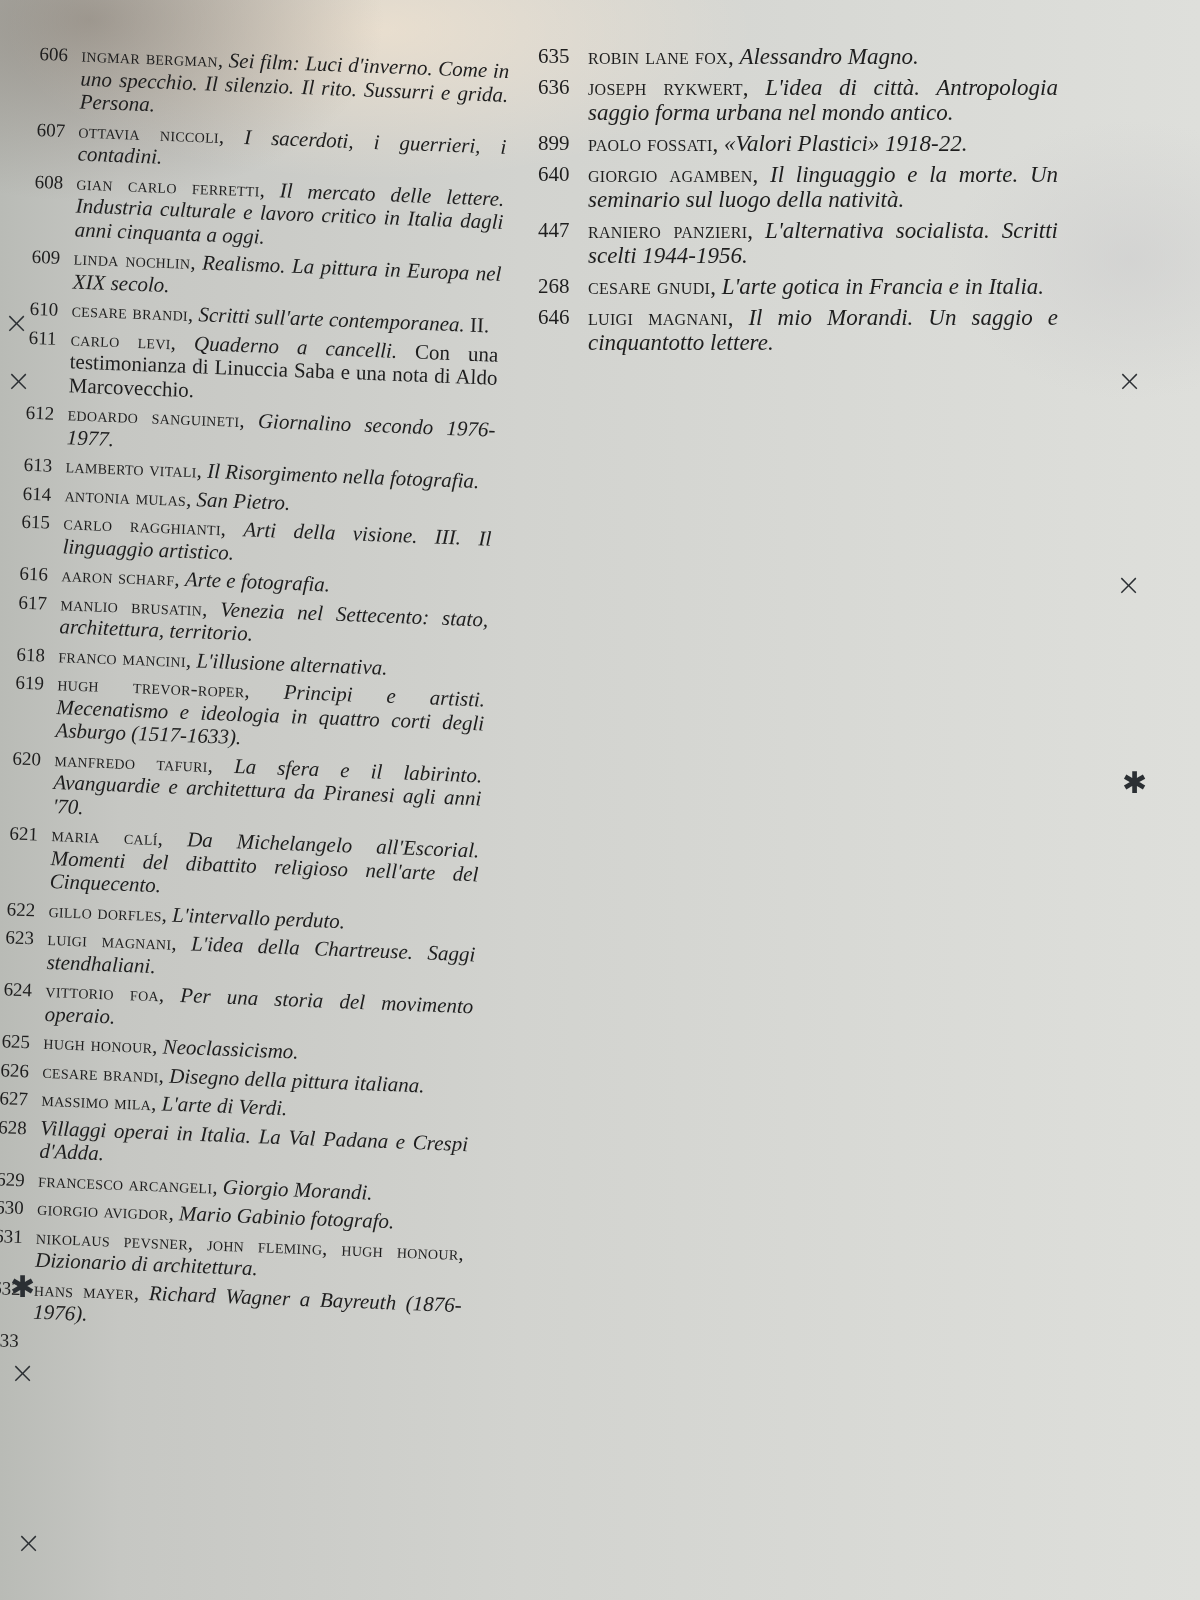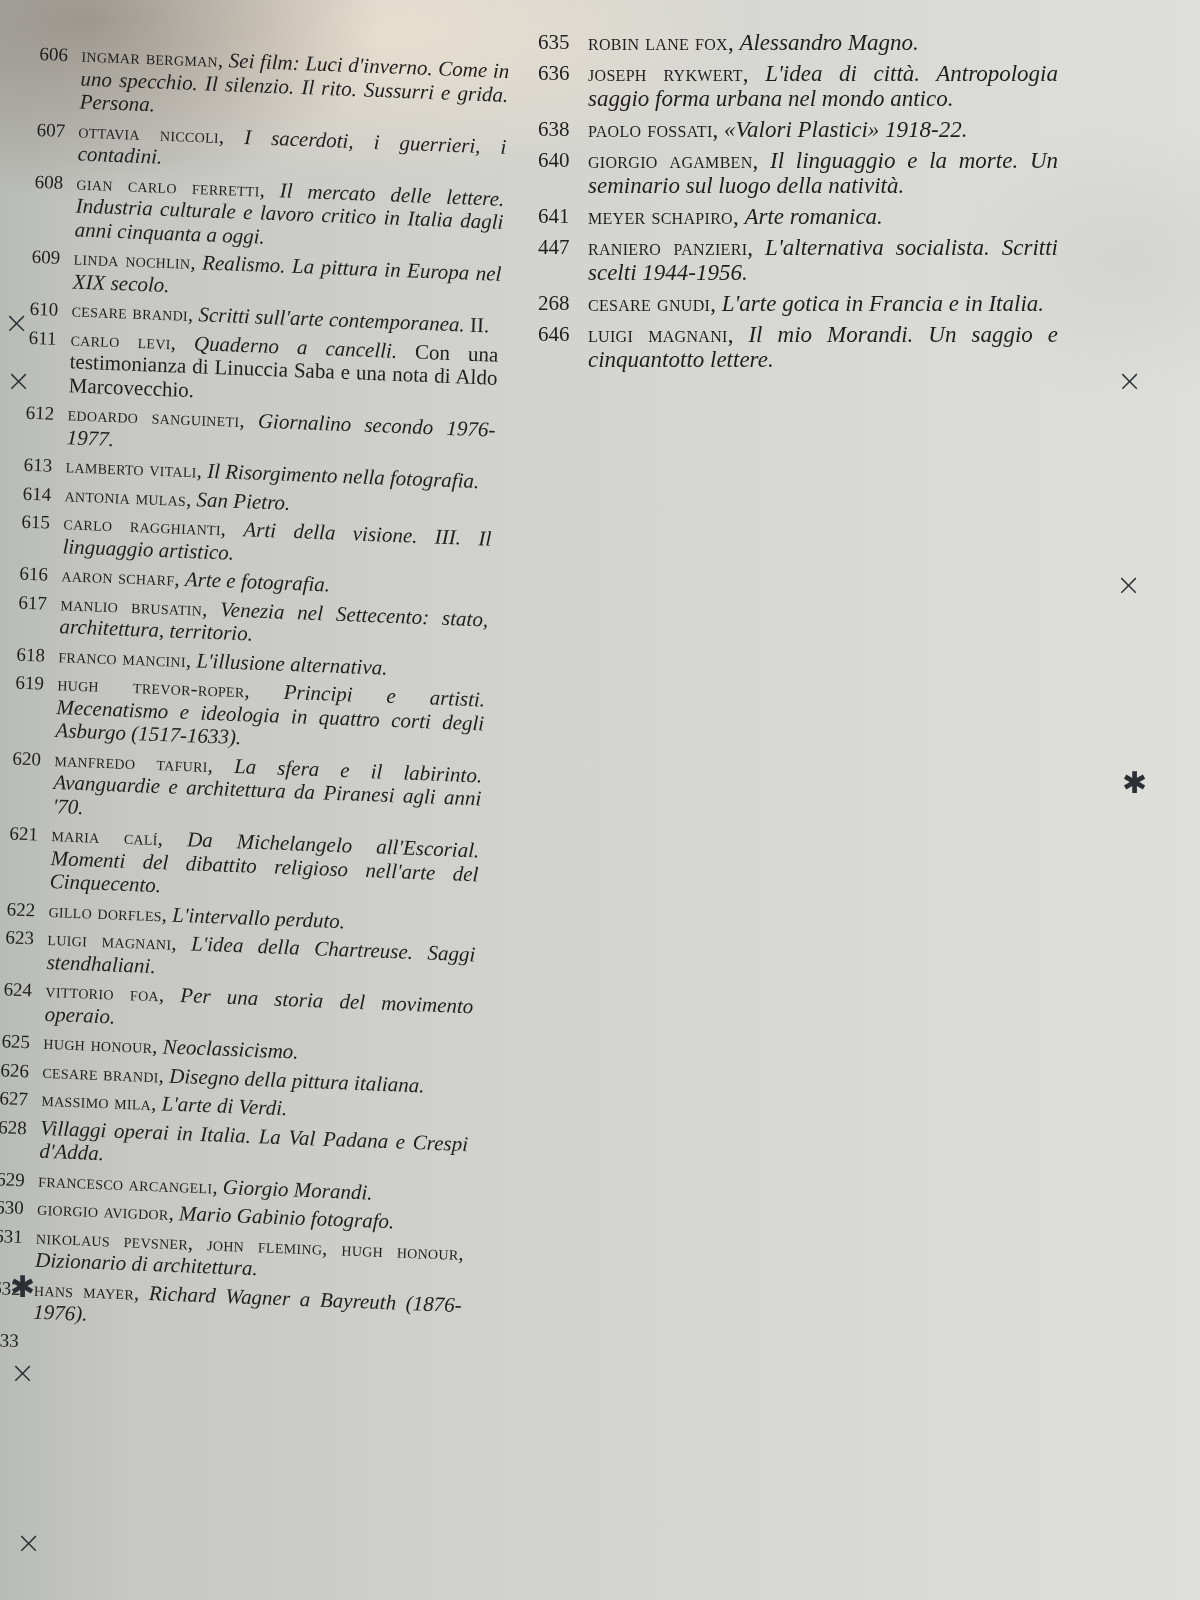--- a/index.html
+++ b/index.html
@@ -15,21 +15,21 @@
       radial-gradient(ellipse 420px 260px at 90px 20px, rgba(120,110,100,0.55), rgba(0,0,0,0) 70%),
       radial-gradient(ellipse 500px 200px at 380px 30px, rgba(255,235,210,0.55), rgba(0,0,0,0) 75%),
       radial-gradient(ellipse 260px 200px at 1130px 260px, rgba(205,205,205,0.6), rgba(0,0,0,0) 70%),
       linear-gradient(90deg, #b9bbb6 0px, #c6c7c3 120px, #d2d3cf 520px, #d9dad6 900px, #dedfdb 1200px);
   }
   .col { position: absolute; }
   .col-left {
     left: 40px; top: 42px; width: 470px;
     transform: rotate(2.2deg); transform-origin: 0 0;
   }
-  .col-right { left: 538px; top: 30px; width: 520px; }
+  .col-right { left: 538px; top: 44px; width: 520px; }
   .entry {
     display: flex; align-items: flex-start;
     font-size: 23px; line-height: 25px;
     margin-bottom: 6px;
   }
   .col-left .entry { font-size: 21px; line-height: 23.5px; margin-bottom: 5px; }
   .num {
     flex: 0 0 auto; width: 50px; font-size: 21px;
     font-variant-numeric: oldstyle-nums;
   }
@@ -166,30 +166,26 @@
   <div class="col col-right" id="right-col">
       <div class="entry">
         <span class="num">635</span>
         <span class="body"><span class="author">ROBIN LANE FOX</span>, <span class="title">Alessandro Magno.</span><span class="plain"></span></span>
       </div>
       <div class="entry">
         <span class="num">636</span>
         <span class="body"><span class="author">JOSEPH RYKWERT</span>, <span class="title">L'idea di città. Antropologia saggio forma urbana nel mondo antico.</span><span class="plain"></span></span>
       </div>
       <div class="entry">
-        <span class="num">638</span>
+        <span class="num">899</span>
         <span class="body"><span class="author">PAOLO FOSSATI</span>, <span class="title">«Valori Plastici» 1918-22.</span><span class="plain"></span></span>
       </div>
       <div class="entry">
         <span class="num">640</span>
         <span class="body"><span class="author">GIORGIO AGAMBEN</span>, <span class="title">Il linguaggio e la morte. Un seminario sul luogo della natività.</span><span class="plain"></span></span>
-      </div>
-      <div class="entry">
-        <span class="num">641</span>
-        <span class="body"><span class="author">MEYER SCHAPIRO</span>, <span class="title">Arte romanica.</span><span class="plain"></span></span>
       </div>
       <div class="entry">
         <span class="num">447</span>
         <span class="body"><span class="author">RANIERO PANZIERI</span>, <span class="title">L'alternativa socialista. Scritti scelti 1944-1956.</span><span class="plain"></span></span>
       </div>
       <div class="entry">
         <span class="num">268</span>
         <span class="body"><span class="author">CESARE GNUDI</span>, <span class="title">L'arte gotica in Francia e in Italia.</span><span class="plain"></span></span>
       </div>
       <div class="entry">

